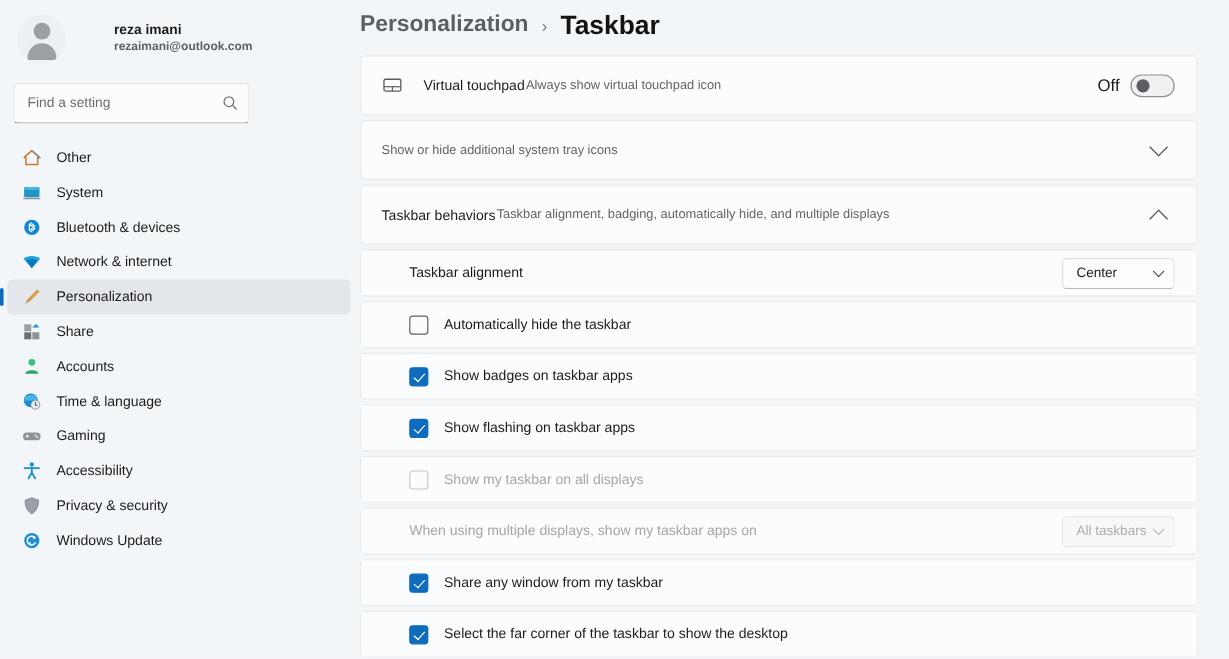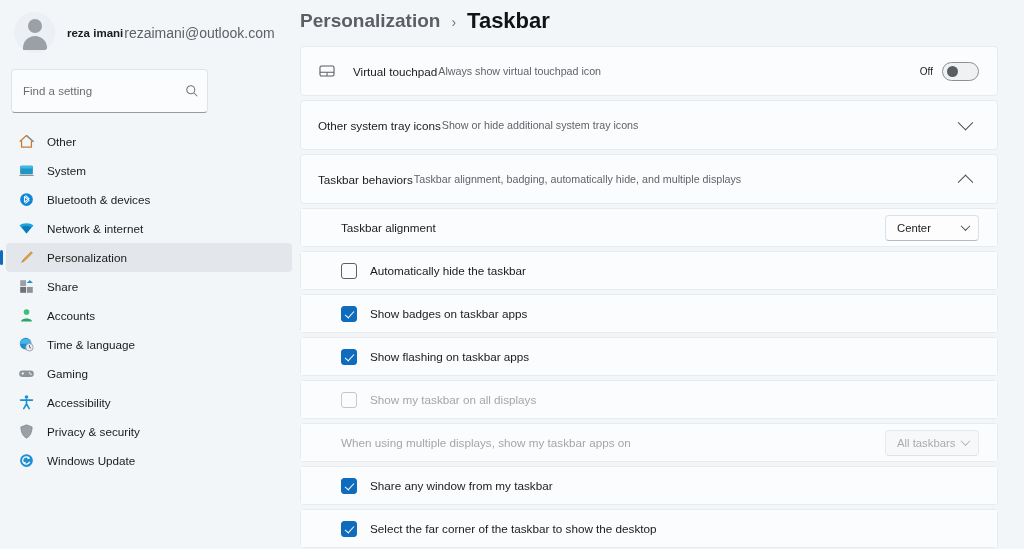--- a/index.html
+++ b/index.html
@@ -60,36 +60,37 @@
   }
   .avatar::after {
     content: "";
     position: absolute;
     width: 24px; height: 14px;
     border-radius: 12px 12px 0 0;
     background: #9aa0a6;
     left: 8.5px; top: 24px;
   }
 
-  .account-text { display: flex; flex-direction: row; gap: 1px; }
+  .account-text { display: flex; flex-direction: column; gap: 1px; margin-left: 28px; }
   .account-name {
     font-size: 11.5px;
     font-weight: bold;
     color: #1b1b1b;
     line-height: 14px;
   }
   .account-email {
-    font-size: 14px;
+    font-size: 10px;
     color: #5d6166;
     line-height: 14px;
+    font-weight: bold;
   }
 
   .searchbox {
     margin: 4px 14px 0 11px;
-    height: 44px;
+    height: 34px;
     background: #fbfcfd;
     border: 1px solid #dfe3e7;
     border-bottom: 1px solid #9a9a9a;
     border-radius: 4px;
     display: flex;
     align-items: center;
     padding: 0 8px 0 11px;
     width: 197px;
   }
   .searchbox input {
@@ -197,21 +198,21 @@
     line-height: 15px;
   }
   .row-sub {
     font-size: 10.7px;
     color: #60646a;
     line-height: 14px;
   }
 
   
   .toggle-wrap { display: flex; align-items: center; gap: 9px; }
-  .toggle-label { font-size: 10px; color: #1b1b1b; }
+  .toggle-label { font-size: 14px; color: #1b1b1b; }
   .toggle {
     width: 37px;
     height: 19px;
     border-radius: 10px;
     border: 1px solid #8c9094;
     background: #f0f1f3;
     position: relative;
     cursor: pointer;
   }
   .toggle .knob {
@@ -495,21 +496,20 @@
             <div class="toggle">
               <span class="knob"></span>
             </div>
           </div>
         </div>
       </div>
 
       <div class="card">
         <div class="row">
           <div class="row-texts">
-            <div class="row-title">Other system tray icons</div>
             <div class="row-sub">Show or hide additional system tray icons</div>
           </div>
           <div class="chev-btn">
             <span class="chev down"></span>
           </div>
         </div>
       </div>
 
       <div class="card">
         <div class="row">

